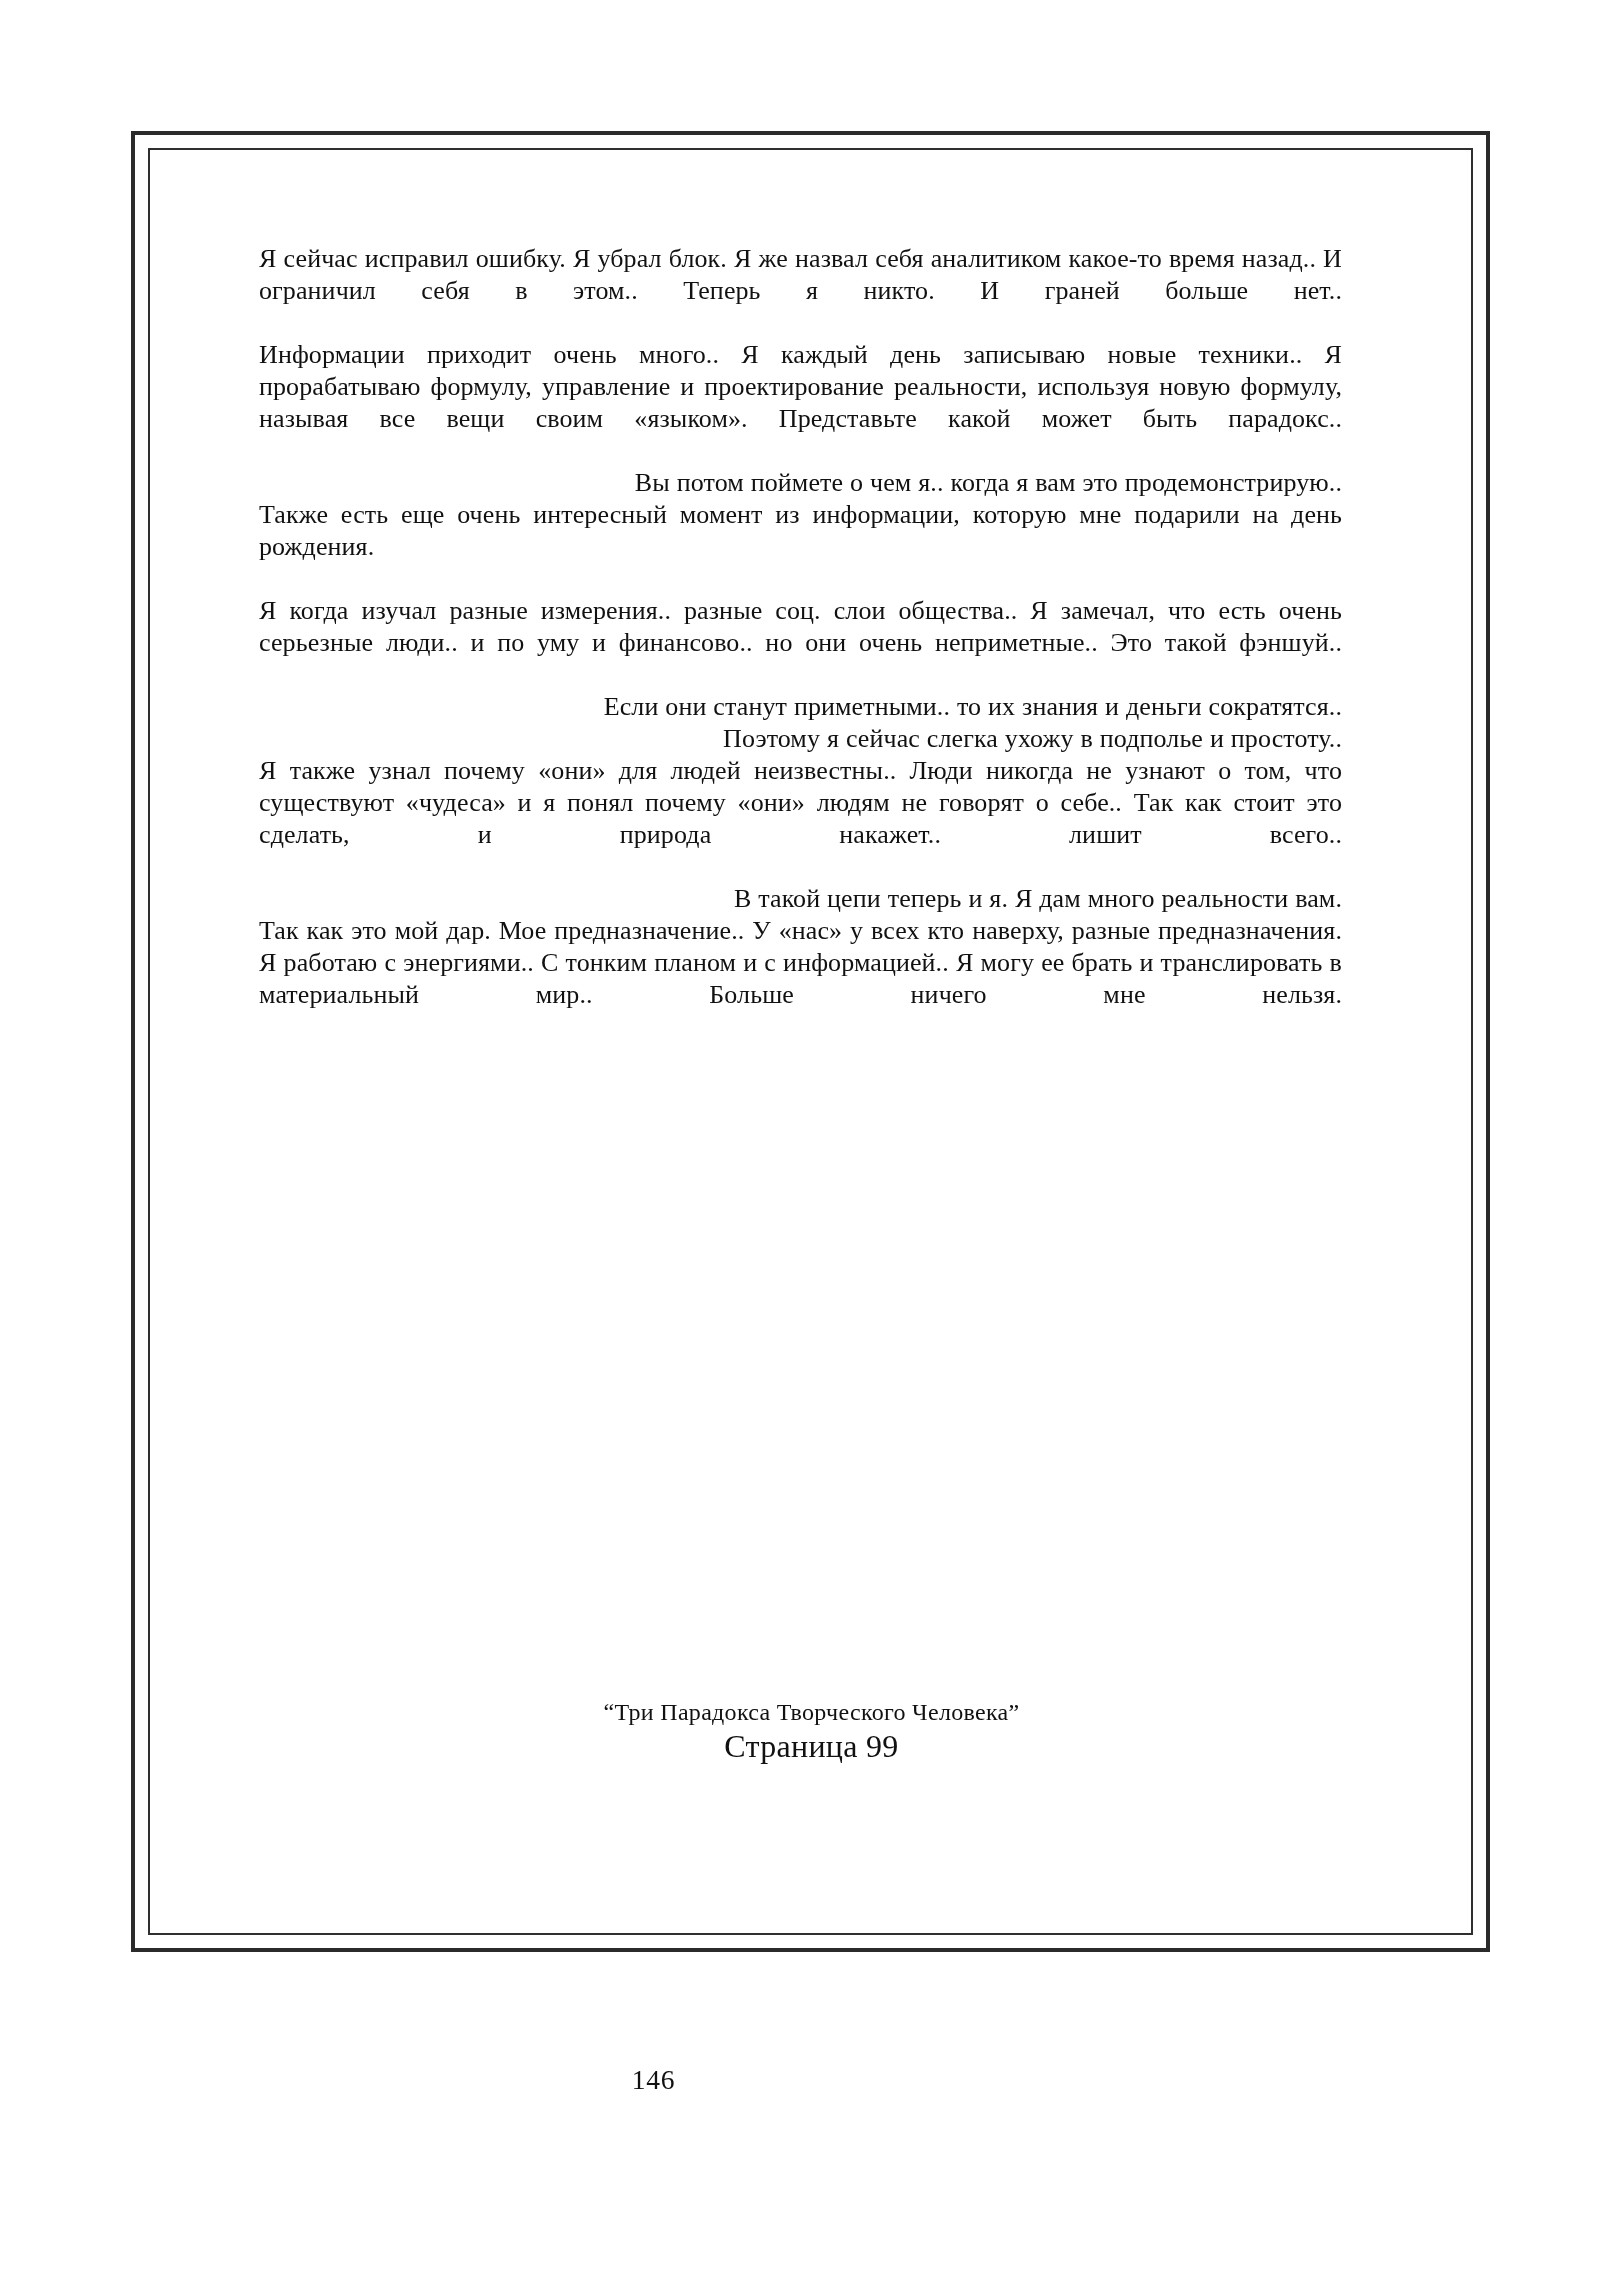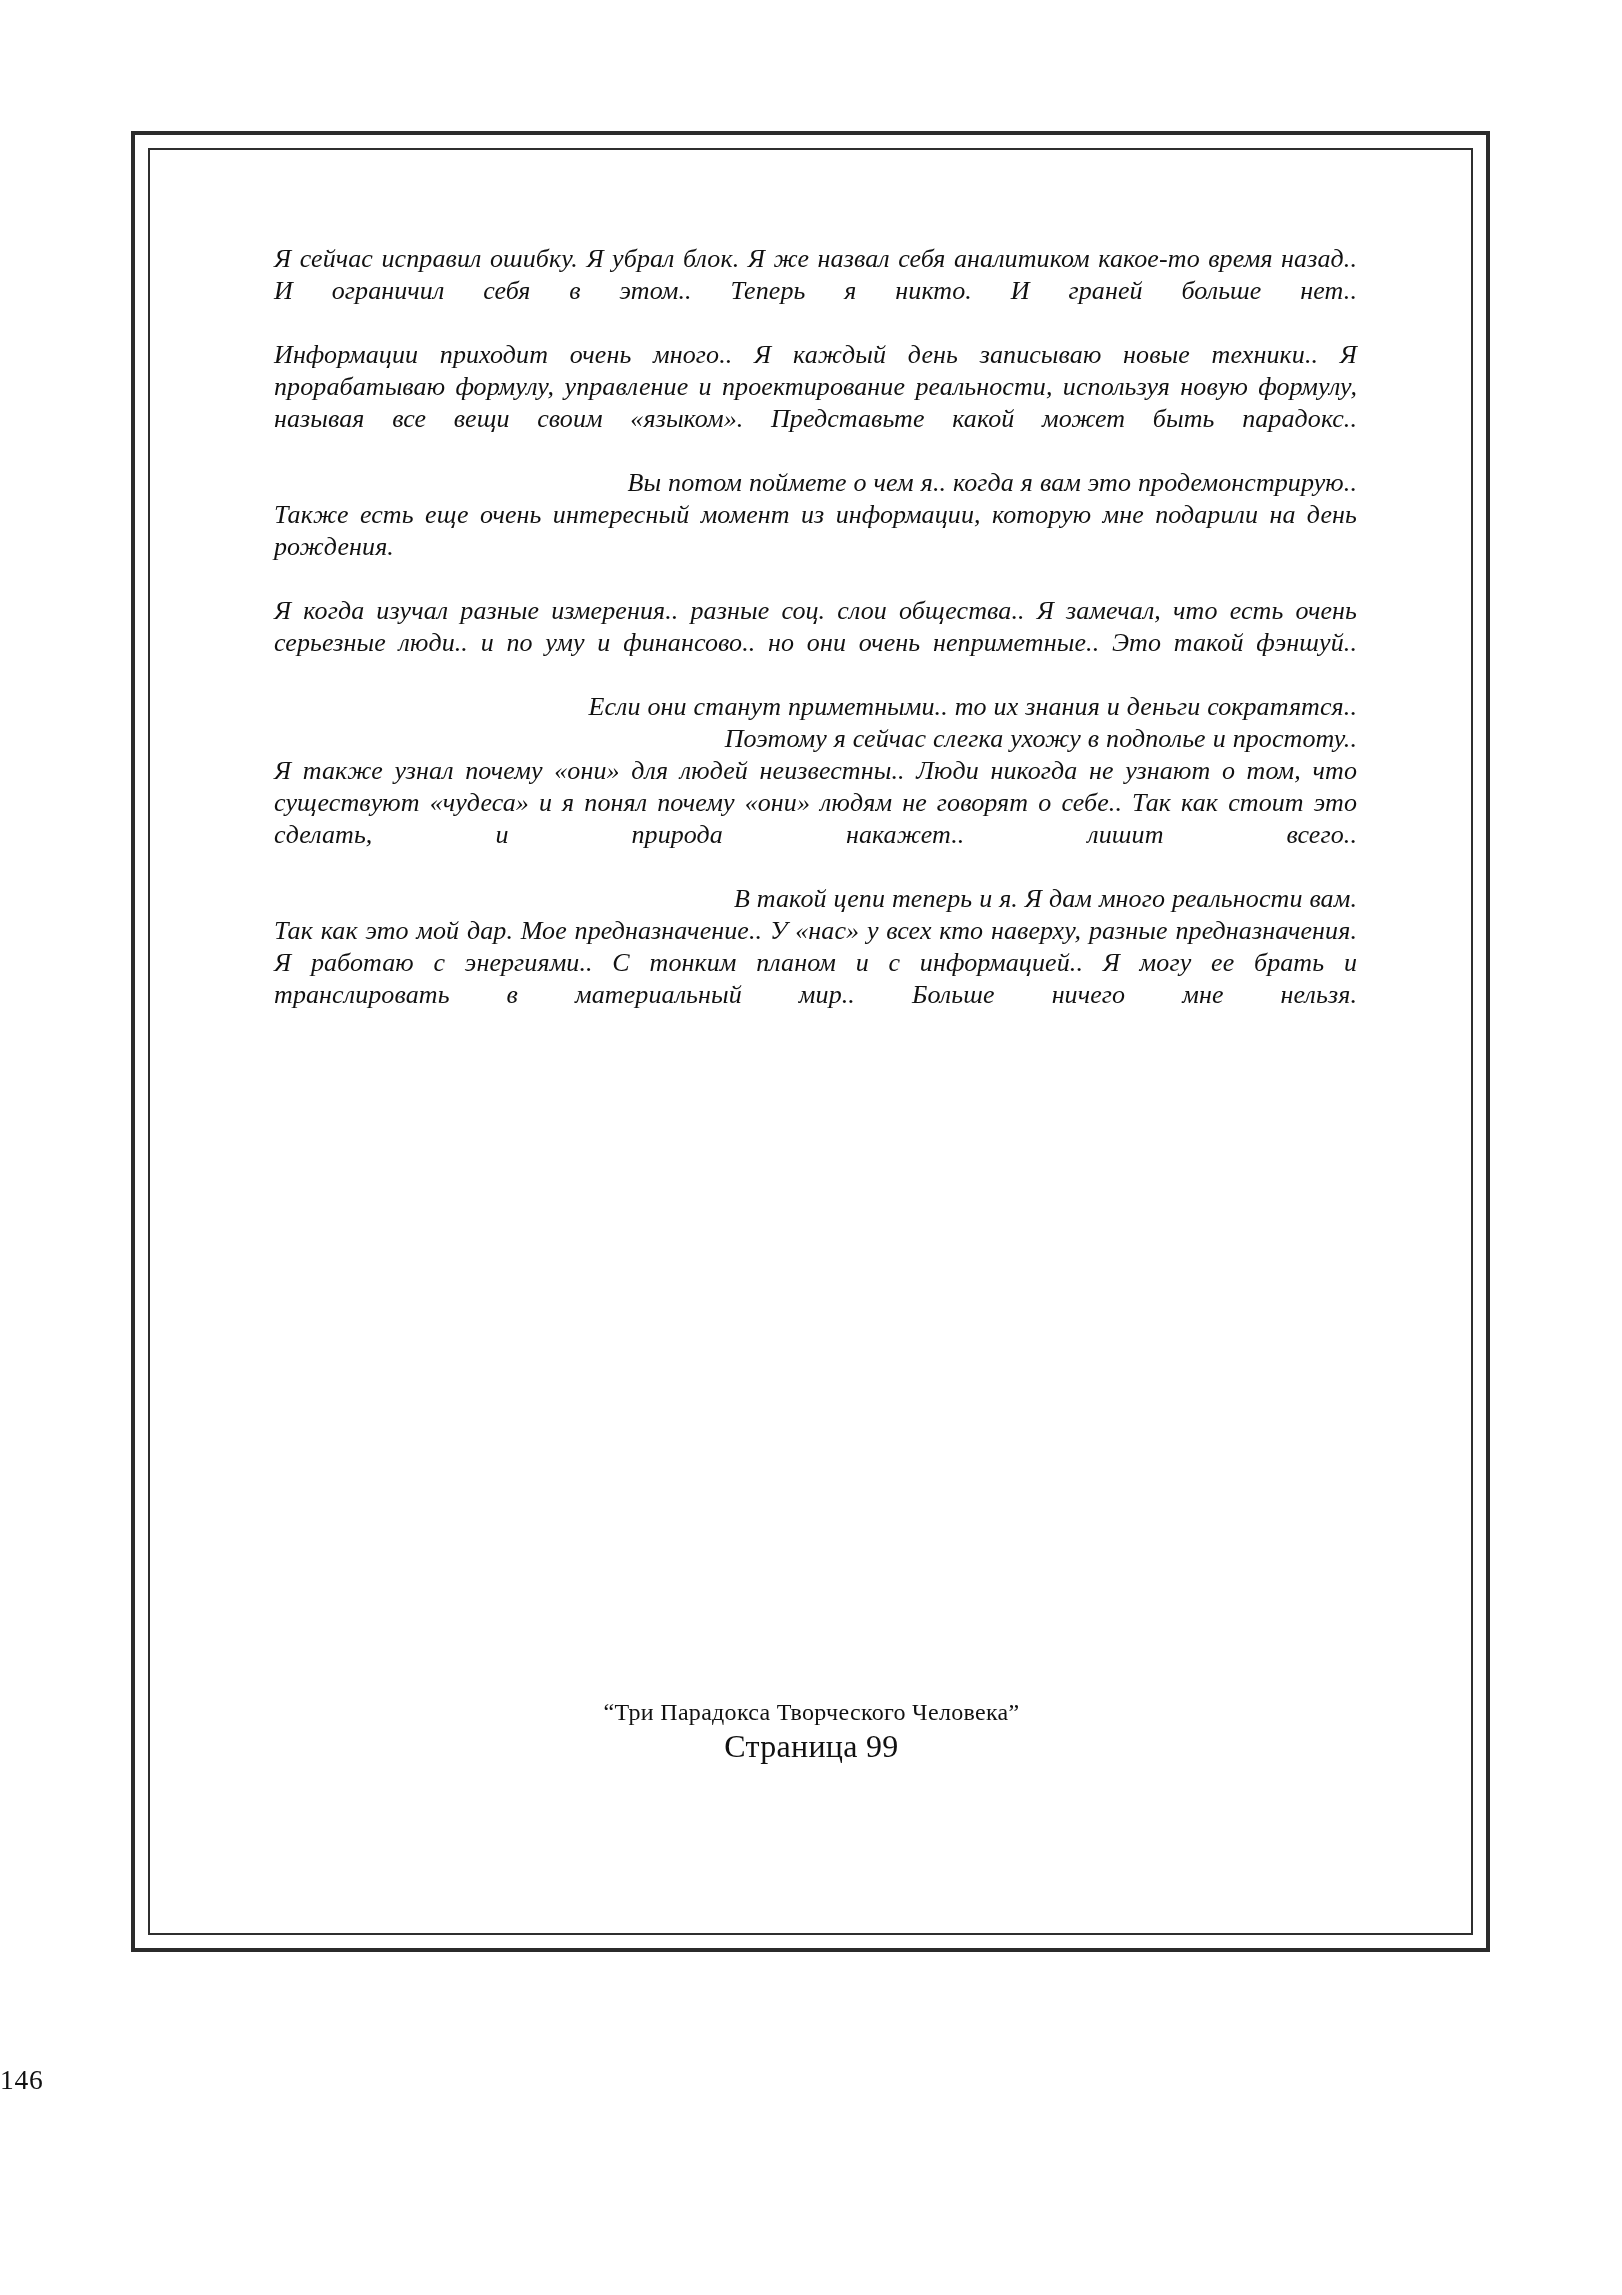--- a/index.html
+++ b/index.html
@@ -37,24 +37,23 @@
     top: 148px;
     width: 1325px;
     height: 1787px;
     border: 2.6px solid #2f2f2f;
     box-sizing: border-box;
   }
 
   
   .text-column {
     position: absolute;
-    left: 274px;
+    left: 259px;
     top: 243px;
     width: 1083px;
-    font-style: italic;
   }
 
   .para {
     margin: 0;
     font-size: 26px;
     line-height: 32px;
     text-align: justify;
     text-justify: inter-word;
     letter-spacing: 0.1px;
     word-spacing: 0.3px;
@@ -97,21 +96,21 @@
     letter-spacing: 0.3px;
     white-space: nowrap;
   }
 
   
   .folio {
     position: absolute;
     left: 0;
     top: 2063px;
     width: 1307px;
-    text-align: left;
+    text-align: center;
     font-size: 27.5px;
     line-height: 33px;
     letter-spacing: 0.7px;
   }
 </style>
 </head>
 <body>
 
 <div class="page">
 

